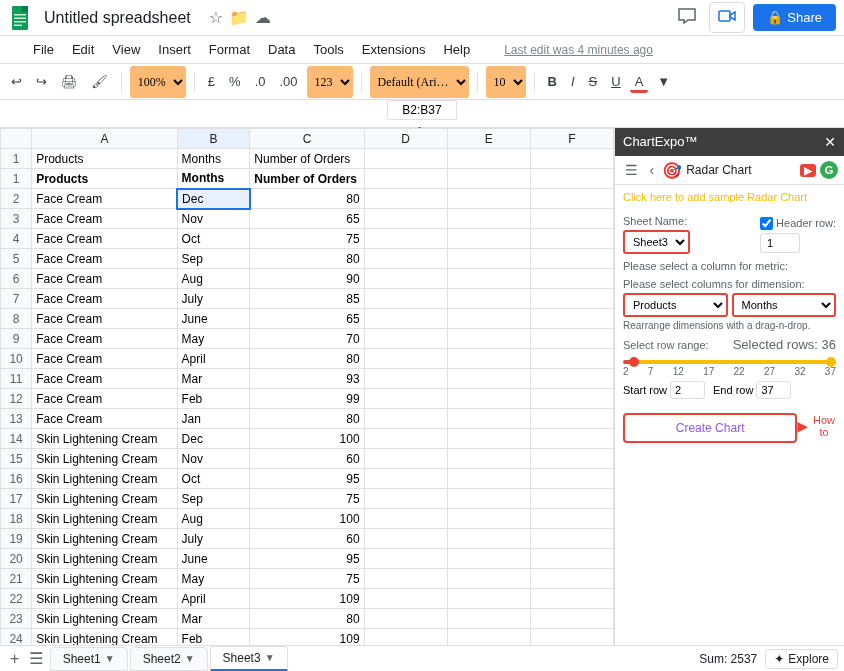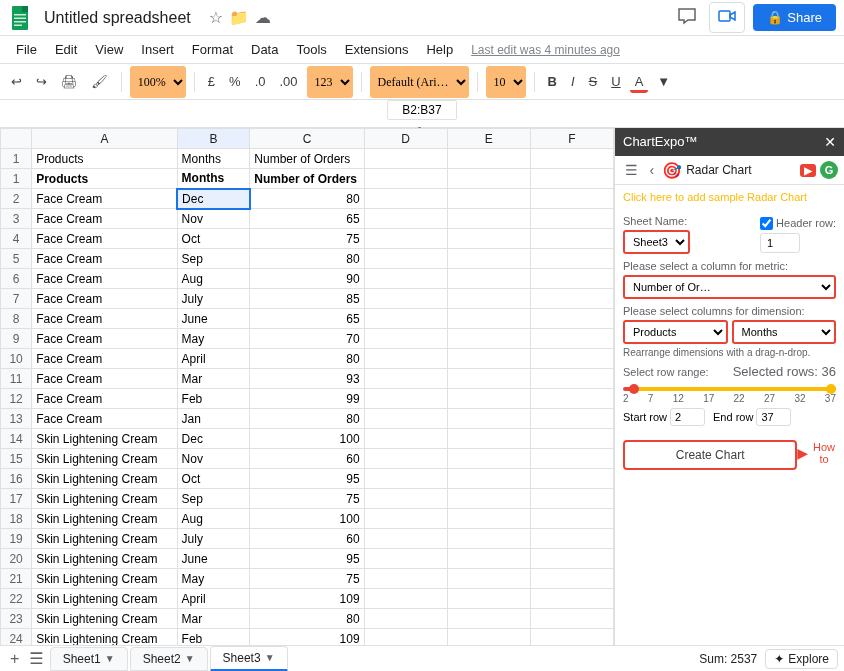--- a/index.html
+++ b/index.html
@@ -12,23 +12,23 @@
     .title-area { display: flex; align-items: center; gap: 18px; flex: 1; }
     .title { font-size: 16px; color: #202124; font-weight: 400; }
     .title-icons { display: flex; gap: 6px; }
     .title-icon { color: #5f6368; font-size: 16px; cursor: pointer; }
     .top-right { display: flex; align-items: center; gap: 8px; margin-left: auto; }
     .comment-btn { background: none; border: none; cursor: pointer; padding: 4px; border-radius: 50%; }
     .share-btn { background: #1a73e8; color: white; border: none; border-radius: 4px; padding: 6px 14px; font-size: 13px; font-weight: 500; cursor: pointer; display: flex; align-items: center; gap: 4px; }
     .meeting-btn { background: none; border: 1px solid #dadce0; border-radius: 4px; padding: 4px 8px; cursor: pointer; }
 
     
-    .menu-bar { display: flex; align-items: center; padding: 2px 8px; background: #fff; height: 28px; border-bottom: 1px solid #e0e0e0; gap: 2px; }
+    .menu-bar { display: flex; align-items: center; padding: 2px 25px; background: #fff; height: 28px; border-bottom: 1px solid #e0e0e0; gap: 2px; }
     .menu-item { padding: 3px 8px; font-size: 13px; color: #202124; cursor: pointer; border-radius: 4px; }
-    .last-edit { margin-left: 8px; font-size: 12px; color: #80868b; text-decoration: underline; text-decoration-color: #80868b; }
+    .last-edit { margin-left: 24px; font-size: 12px; color: #80868b; text-decoration: underline; text-decoration-color: #80868b; }
 
     
     .toolbar { display: flex; align-items: center; padding: 2px 6px; background: #fff; height: 36px; border-bottom: 1px solid #e0e0e0; gap: 4px; }
     .toolbar-btn { background: none; border: none; cursor: pointer; padding: 3px 5px; border-radius: 3px; font-size: 13px; color: #3c4043; }
     .toolbar-separator { width: 1px; background: #e0e0e0; height: 20px; margin: 0 4px; }
     .toolbar-select { border: none; background: #fdba74; border-radius: 3px; padding: 8px 4px; font-size: 12px; cursor: pointer; font-family: Liberation Serif, serif; }
     .font-bold { font-weight: bold; }
     .font-italic { font-style: italic; }
     .underline-u { text-decoration: underline; }
     .strikethrough { text-decoration: line-through; }
@@ -77,21 +77,21 @@
     .dim-select { border: 2px solid #ea4335; border-radius: 3px; padding: 3px 4px; font-size: 11px; background: #fff; cursor: pointer; flex: 1; }
     .drag-hint { font-size: 10px; color: #5f6368; margin: 3px 0; }
     .range-section { margin-top: 6px; }
     .range-header { display: flex; justify-content: space-between; align-items: center; }
     .range-label { font-size: 11px; color: #5f6368; }
     .selected-rows { font-size: 13px; color: #5f6368; }
     .range-markers { display: flex; justify-content: space-between; font-size: 10px; color: #5f6368; }
     .range-inputs { display: flex; align-items: center; gap: 8px; margin-top: 4px; }
     .range-input-group { display: flex; align-items: center; gap: 3px; font-size: 11px; }
     .range-input { border: 1px solid #dadce0; border-radius: 3px; padding: 2px 4px; font-size: 11px; width: 35px; }
-    .create-chart-btn { background: #fff; border: 2px solid #ea4335; color: #404040; border-radius: 4px; padding: 6px 12px; font-size: 12px; font-weight: 500; cursor: pointer; width: 100%; margin-top: 8px; }
+    .create-chart-btn { background: #fff; border: 2px solid #ea4335; color: #8b5cf6; border-radius: 4px; padding: 6px 12px; font-size: 12px; font-weight: 500; cursor: pointer; width: 100%; margin-top: 8px; }
     .howto-btn { display: flex; align-items: center; gap: 4px; background: none; border: none; cursor: pointer; font-size: 11px; color: #ea4335; margin-top: 4px; }
     .bottom-actions { display: flex; align-items: center; justify-content: space-between; margin-top: 6px; }
 
     
     .bottom-bar { display: flex; align-items: center; background: #fff; border-top: 1px solid #e0e0e0; height: 26px; padding: 0 6px; justify-content: space-between; }
     .sheet-tabs { display: flex; align-items: center; gap: 2px; }
     .add-sheet-btn { background: none; border: none; cursor: pointer; font-size: 16px; color: #5f6368; padding: 2px 4px; }
     .sheet-tab { padding: 4px 12px; font-size: 12px; color: #202124; border-radius: 4px 4px 0 0; cursor: pointer; background: #f8f9fa; border: 1px solid #e0e0e0; display: flex; align-items: center; gap: 4px; }
     .sheet-tab.active { background: #fff; border-bottom: 3px solid #1a73e8; font-weight: 500; }
     .sheet-tab-icon { font-size: 10px; color: #5f6368; }
@@ -496,23 +496,20 @@
                 <span>Header row:</span>
               </label>
             </div>
             <input class="panel-input" type="text" value="1" style="">
           </div>
         </div>
       </div>
 
       <div>
         <div class="panel-label">Please select a column for metric:</div>
-        <select class="metric-select">
-          <option>Number of Or…</option>
-        </select>
       </div>
 
       <div>
         <div class="panel-label">Please select columns for dimension:</div>
         <div class="dim-row">
           <select class="dim-select">
             <option>Products</option>
           </select>
           <select class="dim-select">
             <option>Months</option>

